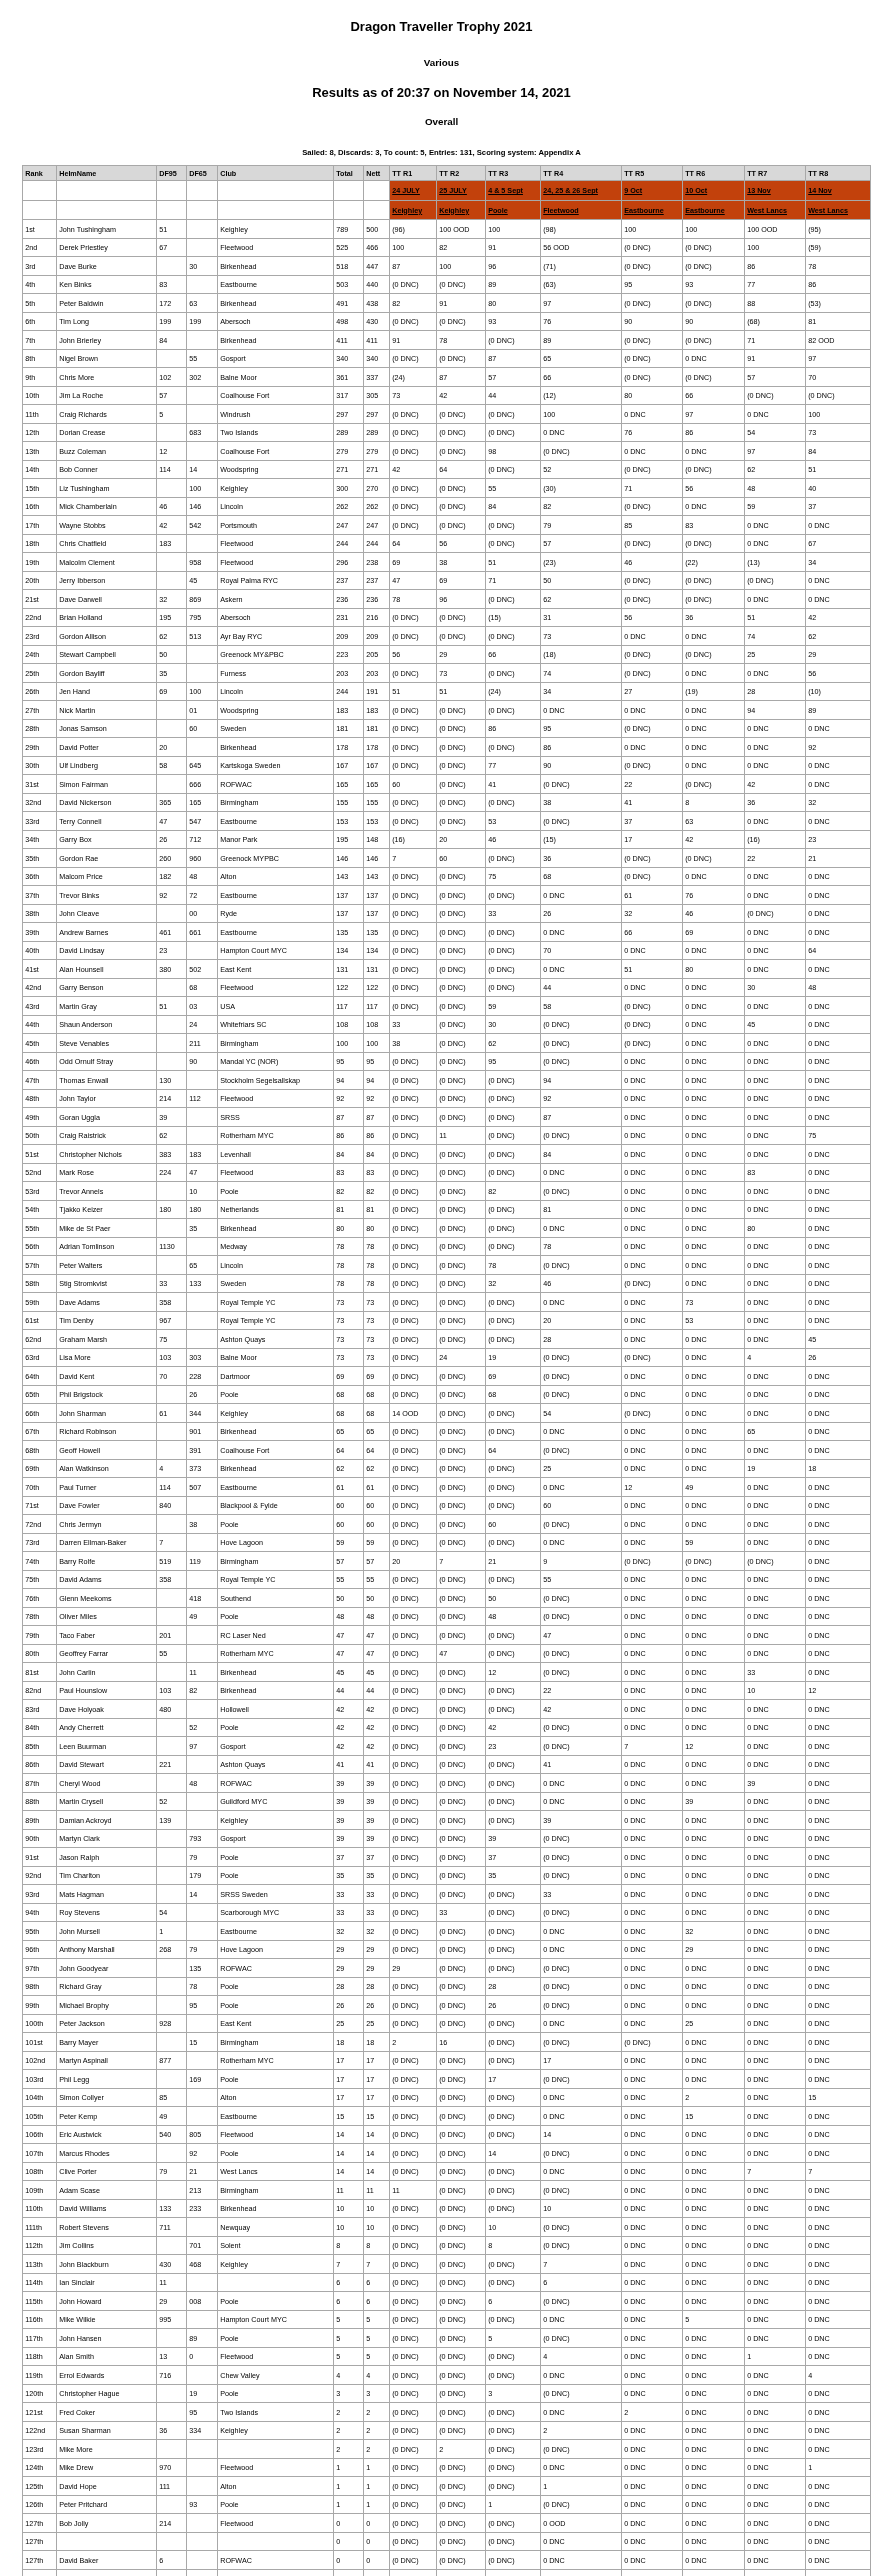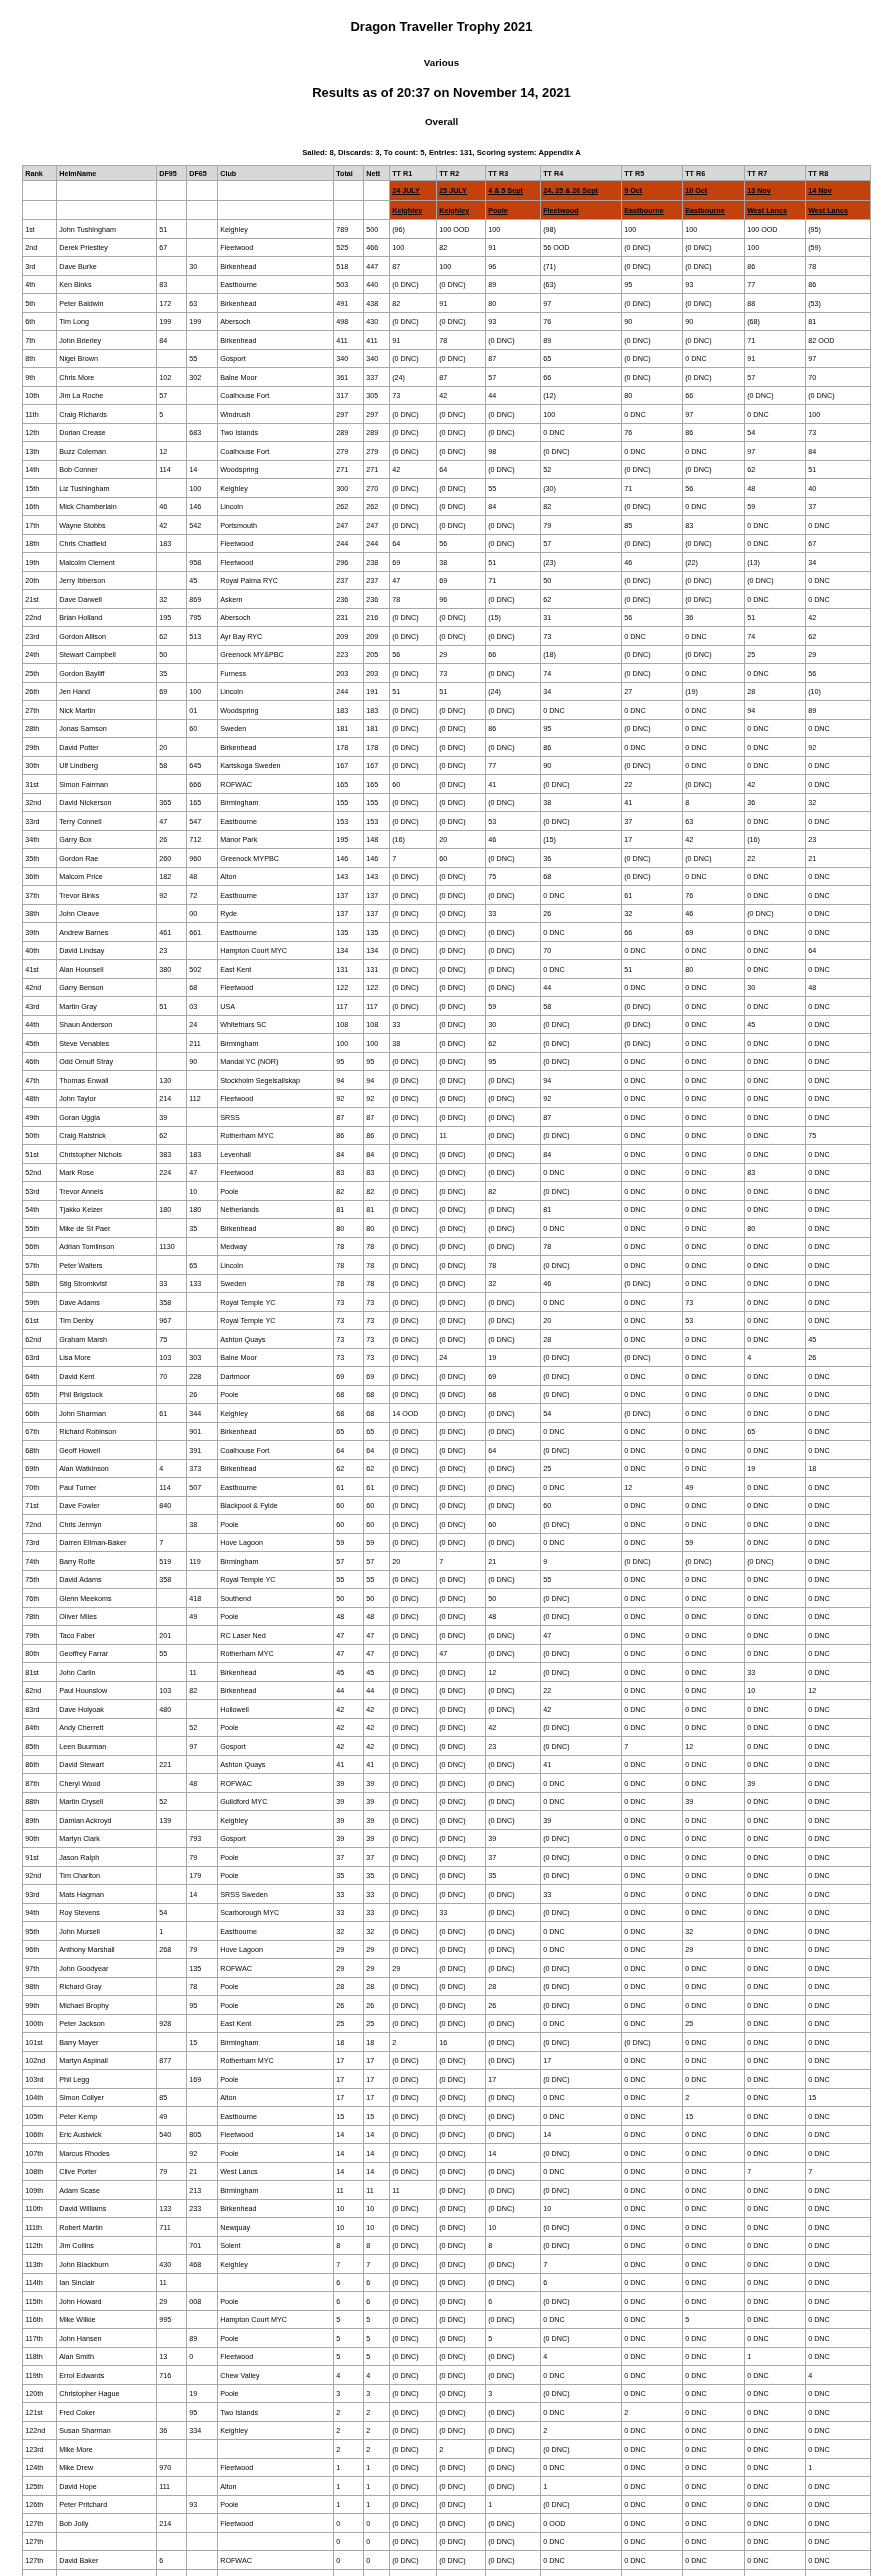--- a/index.html
+++ b/index.html
@@ -1941,21 +1941,21 @@
         <td>(0 DNC)</td>
         <td>(0 DNC)</td>
         <td>10</td>
         <td>0 DNC</td>
         <td>0 DNC</td>
         <td>0 DNC</td>
         <td>0 DNC</td>
       </tr>
       <tr>
         <td>111th</td>
-        <td>Robert Martin</td>
+        <td>Robert Stevens</td>
         <td>711</td>
         <td></td>
         <td>Newquay</td>
         <td>10</td>
         <td>10</td>
         <td>(0 DNC)</td>
         <td>(0 DNC)</td>
         <td>10</td>
         <td>(0 DNC)</td>
         <td>0 DNC</td>

